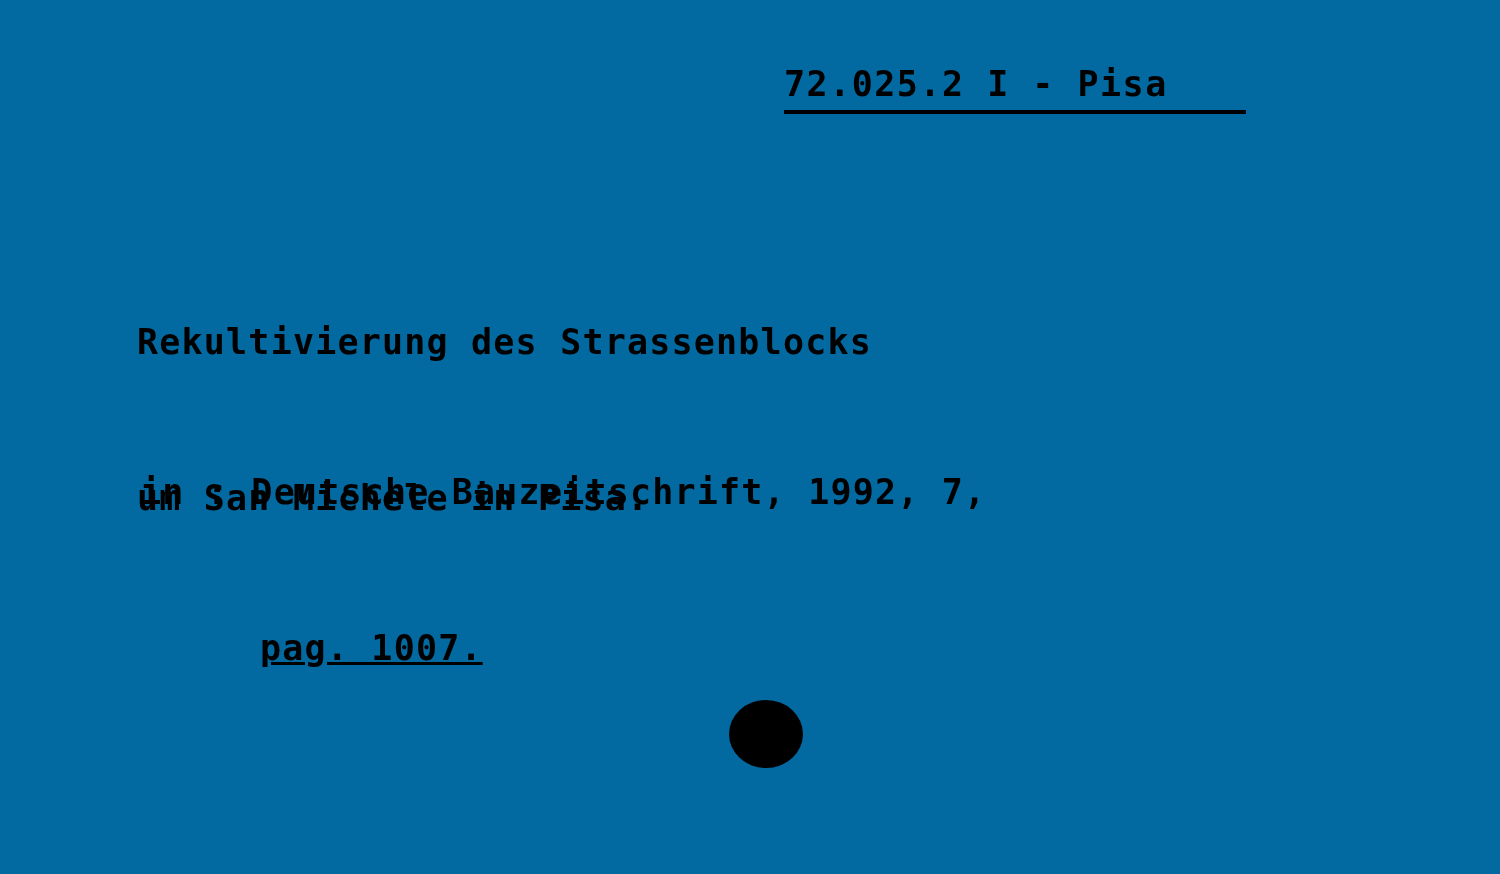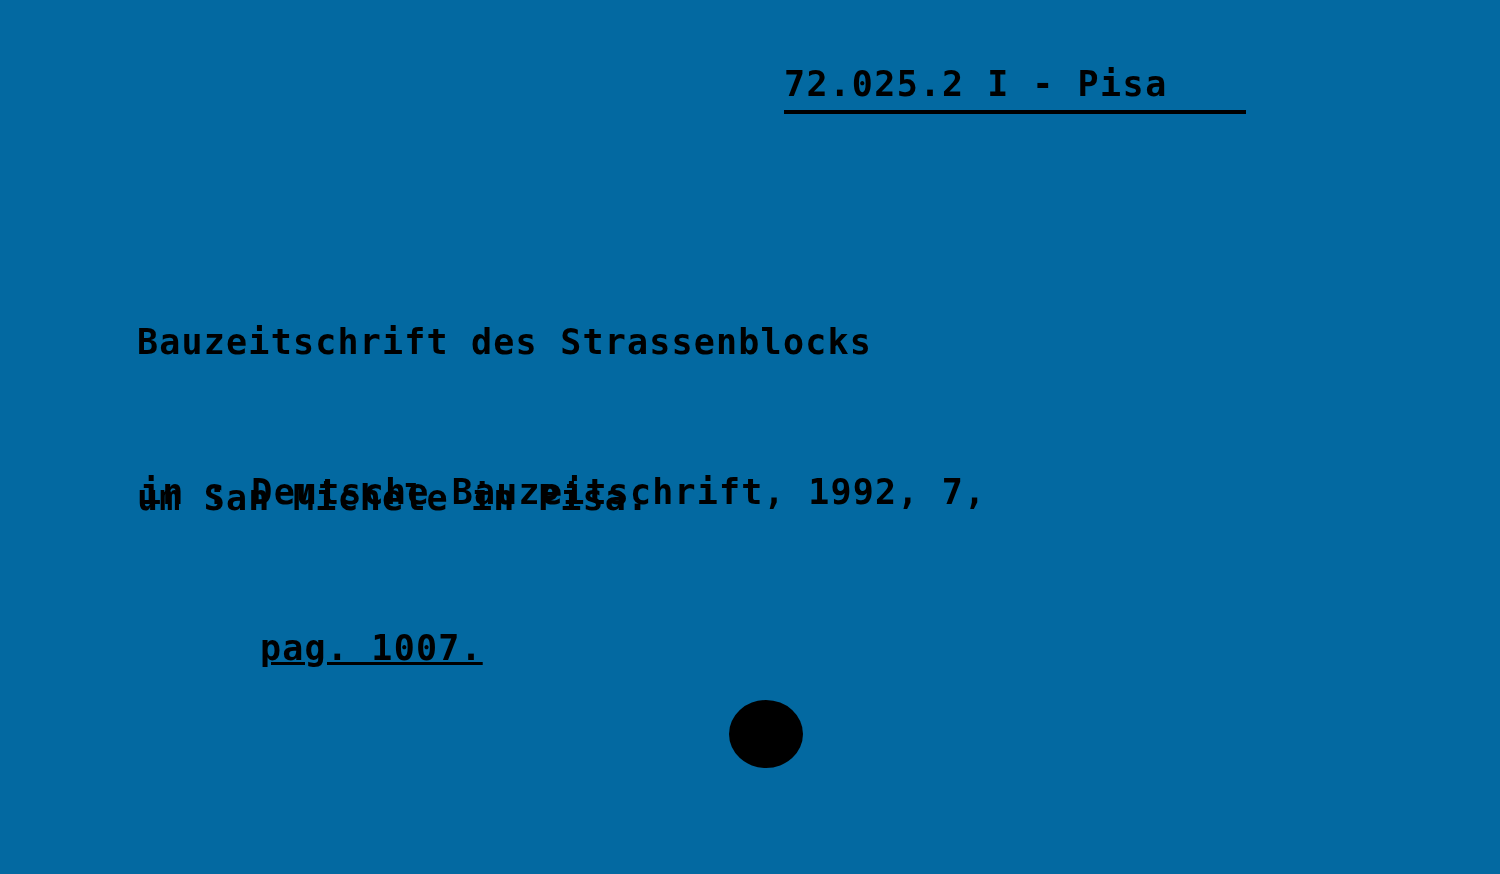--- a/index.html
+++ b/index.html
@@ -72,21 +72,21 @@
   }
 </style>
 </head>
 <body>
 
 <div class="page">
 
   <div class="shelfmark">72.025.2 I - Pisa</div>
 
   <div class="title-block">
-    <div>Bauzeitschrift des Strassenblocks</div>
+    <div>Rekultivierung des Strassenblocks</div>
     <div>um San Michele in Pisa.</div>
   </div>
 
   <div class="source-block">
     <div>in : Deutsche Bauzeitschrift, 1992, 7,</div>
     <div class="indent">pag. 1007.</div>
   </div>
 
   <div class="punch-dot"></div>
 

